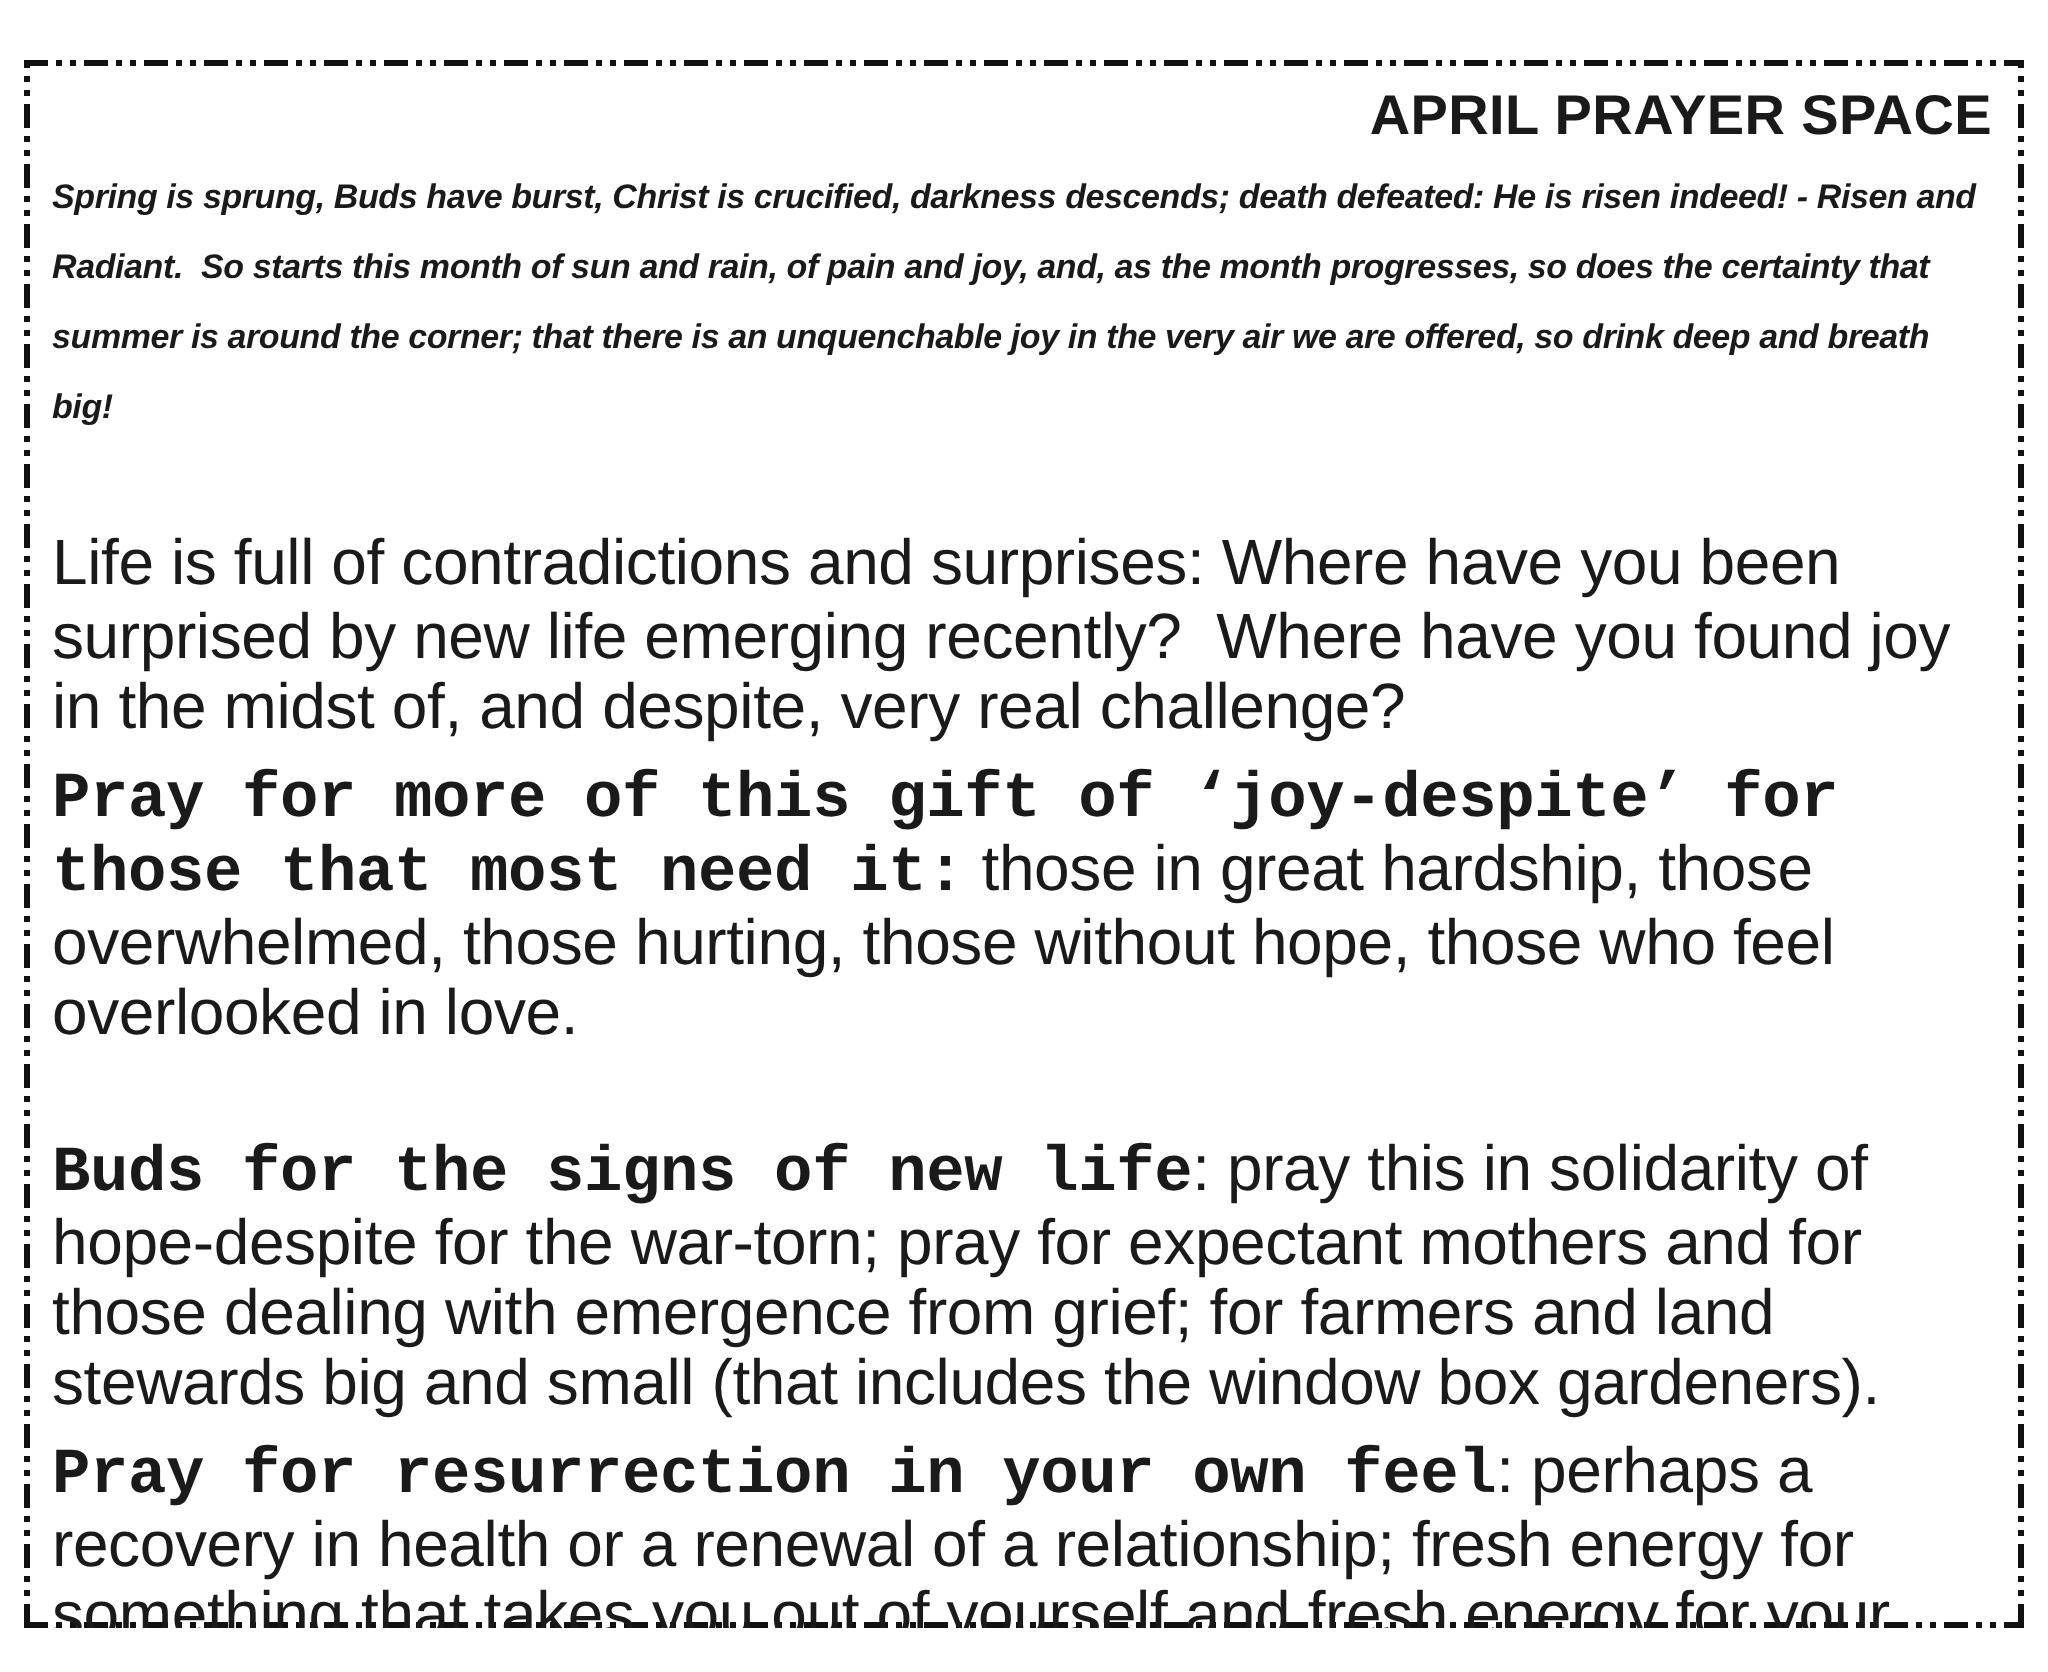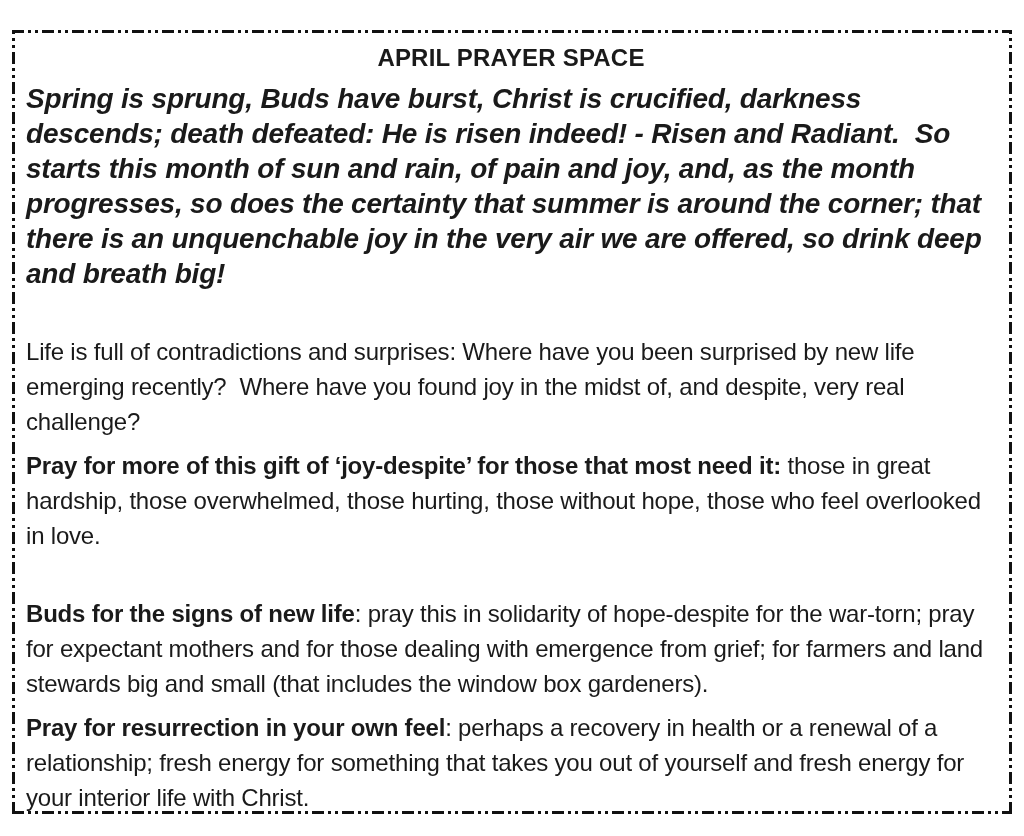--- a/index.html
+++ b/index.html
@@ -23,44 +23,44 @@
       repeating-linear-gradient(90deg, #111 0 12px, transparent 12px 16px, #111 16px 19px, transparent 19px 23px, #111 23px 26px, transparent 26px 30px),
       repeating-linear-gradient(90deg, #111 0 12px, transparent 12px 16px, #111 16px 19px, transparent 19px 23px, #111 23px 26px, transparent 26px 30px),
       repeating-linear-gradient(0deg, #111 0 12px, transparent 12px 16px, #111 16px 19px, transparent 19px 23px, #111 23px 26px, transparent 26px 30px),
       repeating-linear-gradient(0deg, #111 0 12px, transparent 12px 16px, #111 16px 19px, transparent 19px 23px, #111 23px 26px, transparent 26px 30px);
     background-size: 100% 3px, 100% 3px, 3px 100%, 3px 100%;
     background-position: left top, left bottom, left top, right top;
     background-repeat: no-repeat;
     overflow: hidden;
   }
   .doc-title {
-    text-align: center;
+    text-align: right;
     font-weight: bold;
-    font-size: 24px;
+    font-size: 28px;
     line-height: 40px;
     letter-spacing: 0.2px;
     white-space: pre-wrap;
   }
   .intro {
     font-weight: bold;
     font-style: italic;
-    font-size: 28px;
+    font-size: 17px;
     line-height: 35px;
     letter-spacing: -0.2px;
     white-space: pre-wrap;
     margin-top: 3px;
   }
   .para {
-    font-size: 24px;
+    font-size: 32px;
     line-height: 35px;
     letter-spacing: -0.2px;
     white-space: pre-wrap;
     margin-top: 9px;
   }
-  .para strong { font-weight: bold; }
+  .para strong { font-weight: bold; font-family: Liberation Mono, monospace; }
   .spacer-lg { height: 34px; }
 </style>
 </head>
 <body>
 
 <div class="frame">
 
   <div class="doc-title">APRIL PRAYER SPACE</div>
 
   <div class="intro">Spring is sprung, Buds have burst, Christ is crucified, darkness descends; death defeated: He is risen indeed! - Risen and Radiant.  So starts this month of sun and rain, of pain and joy, and, as the month progresses, so does the certainty that summer is around the corner; that there is an unquenchable joy in the very air we are offered, so drink deep and breath big!</div>

